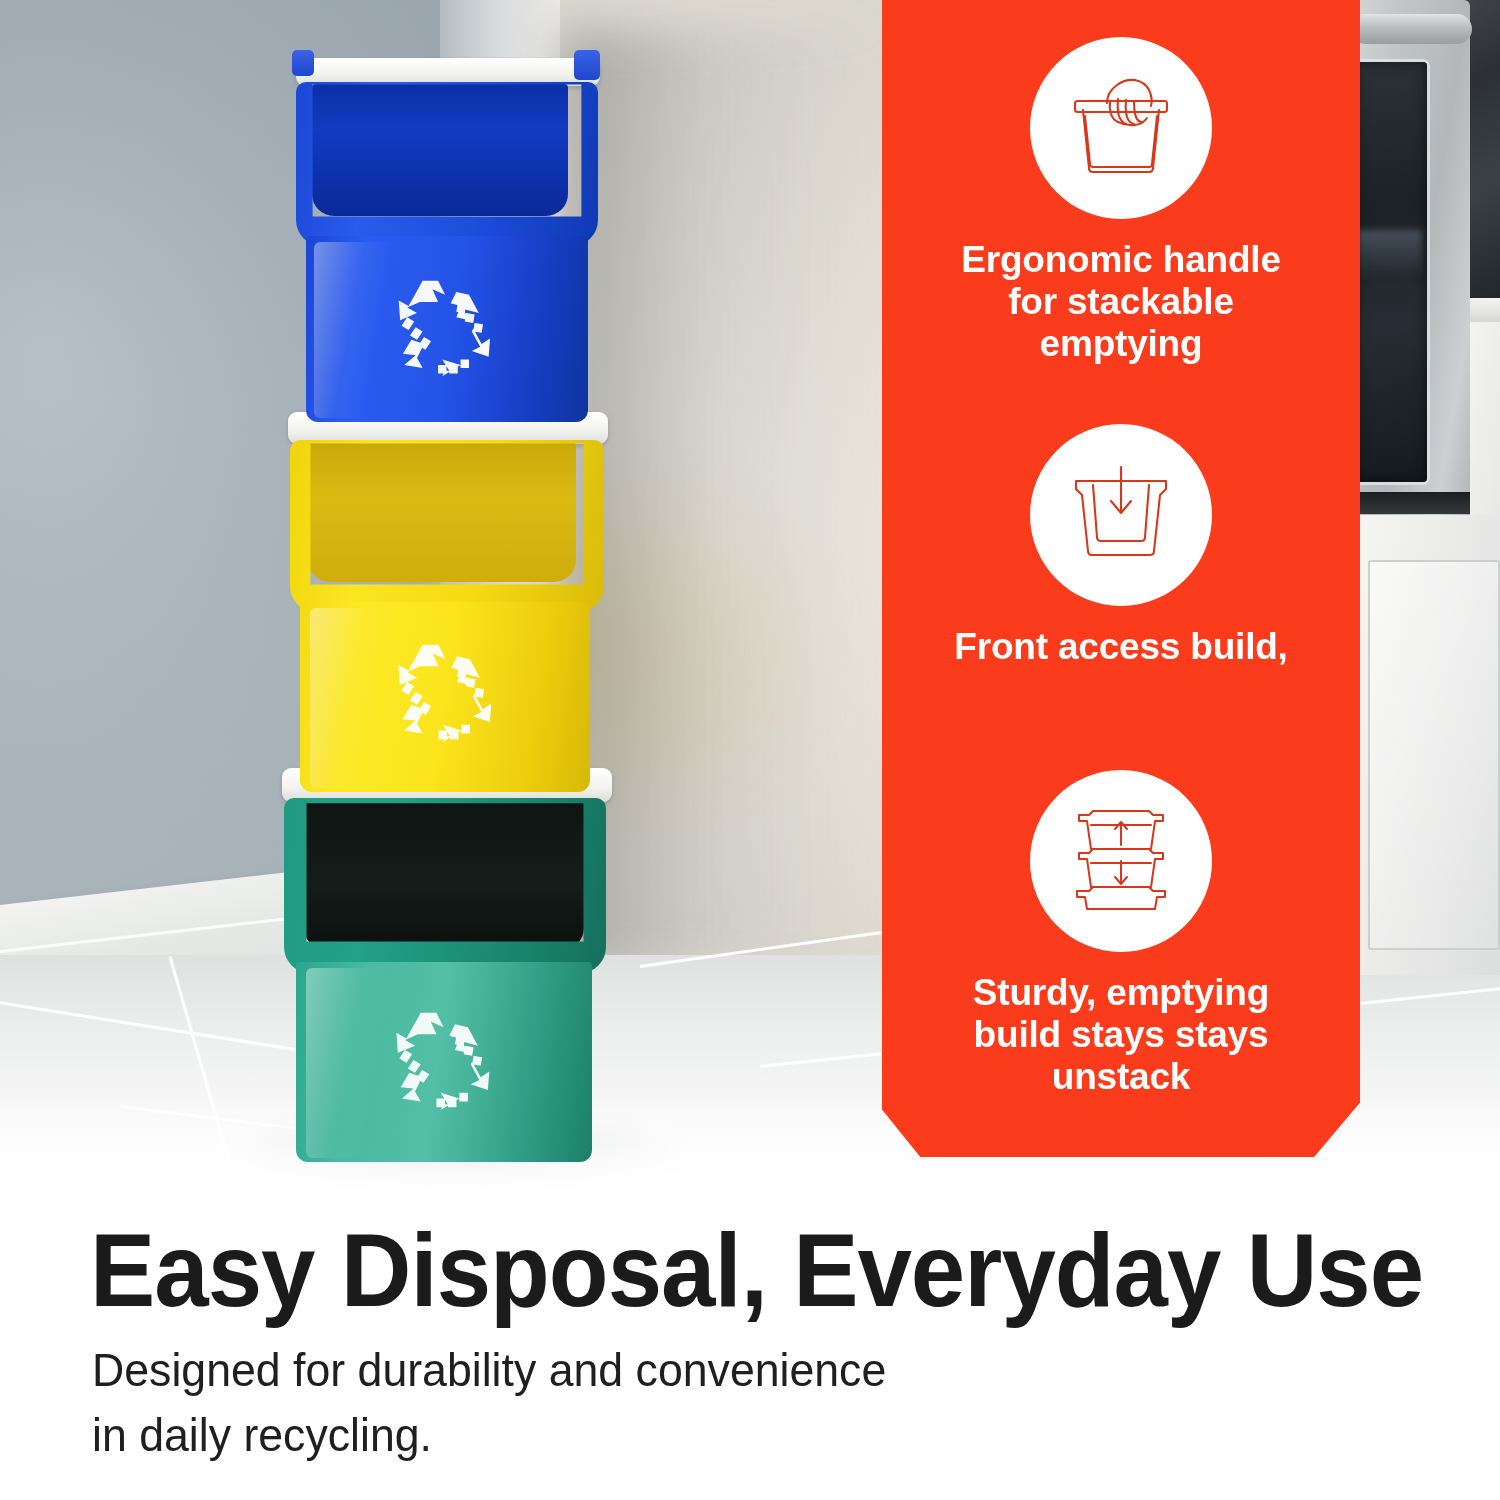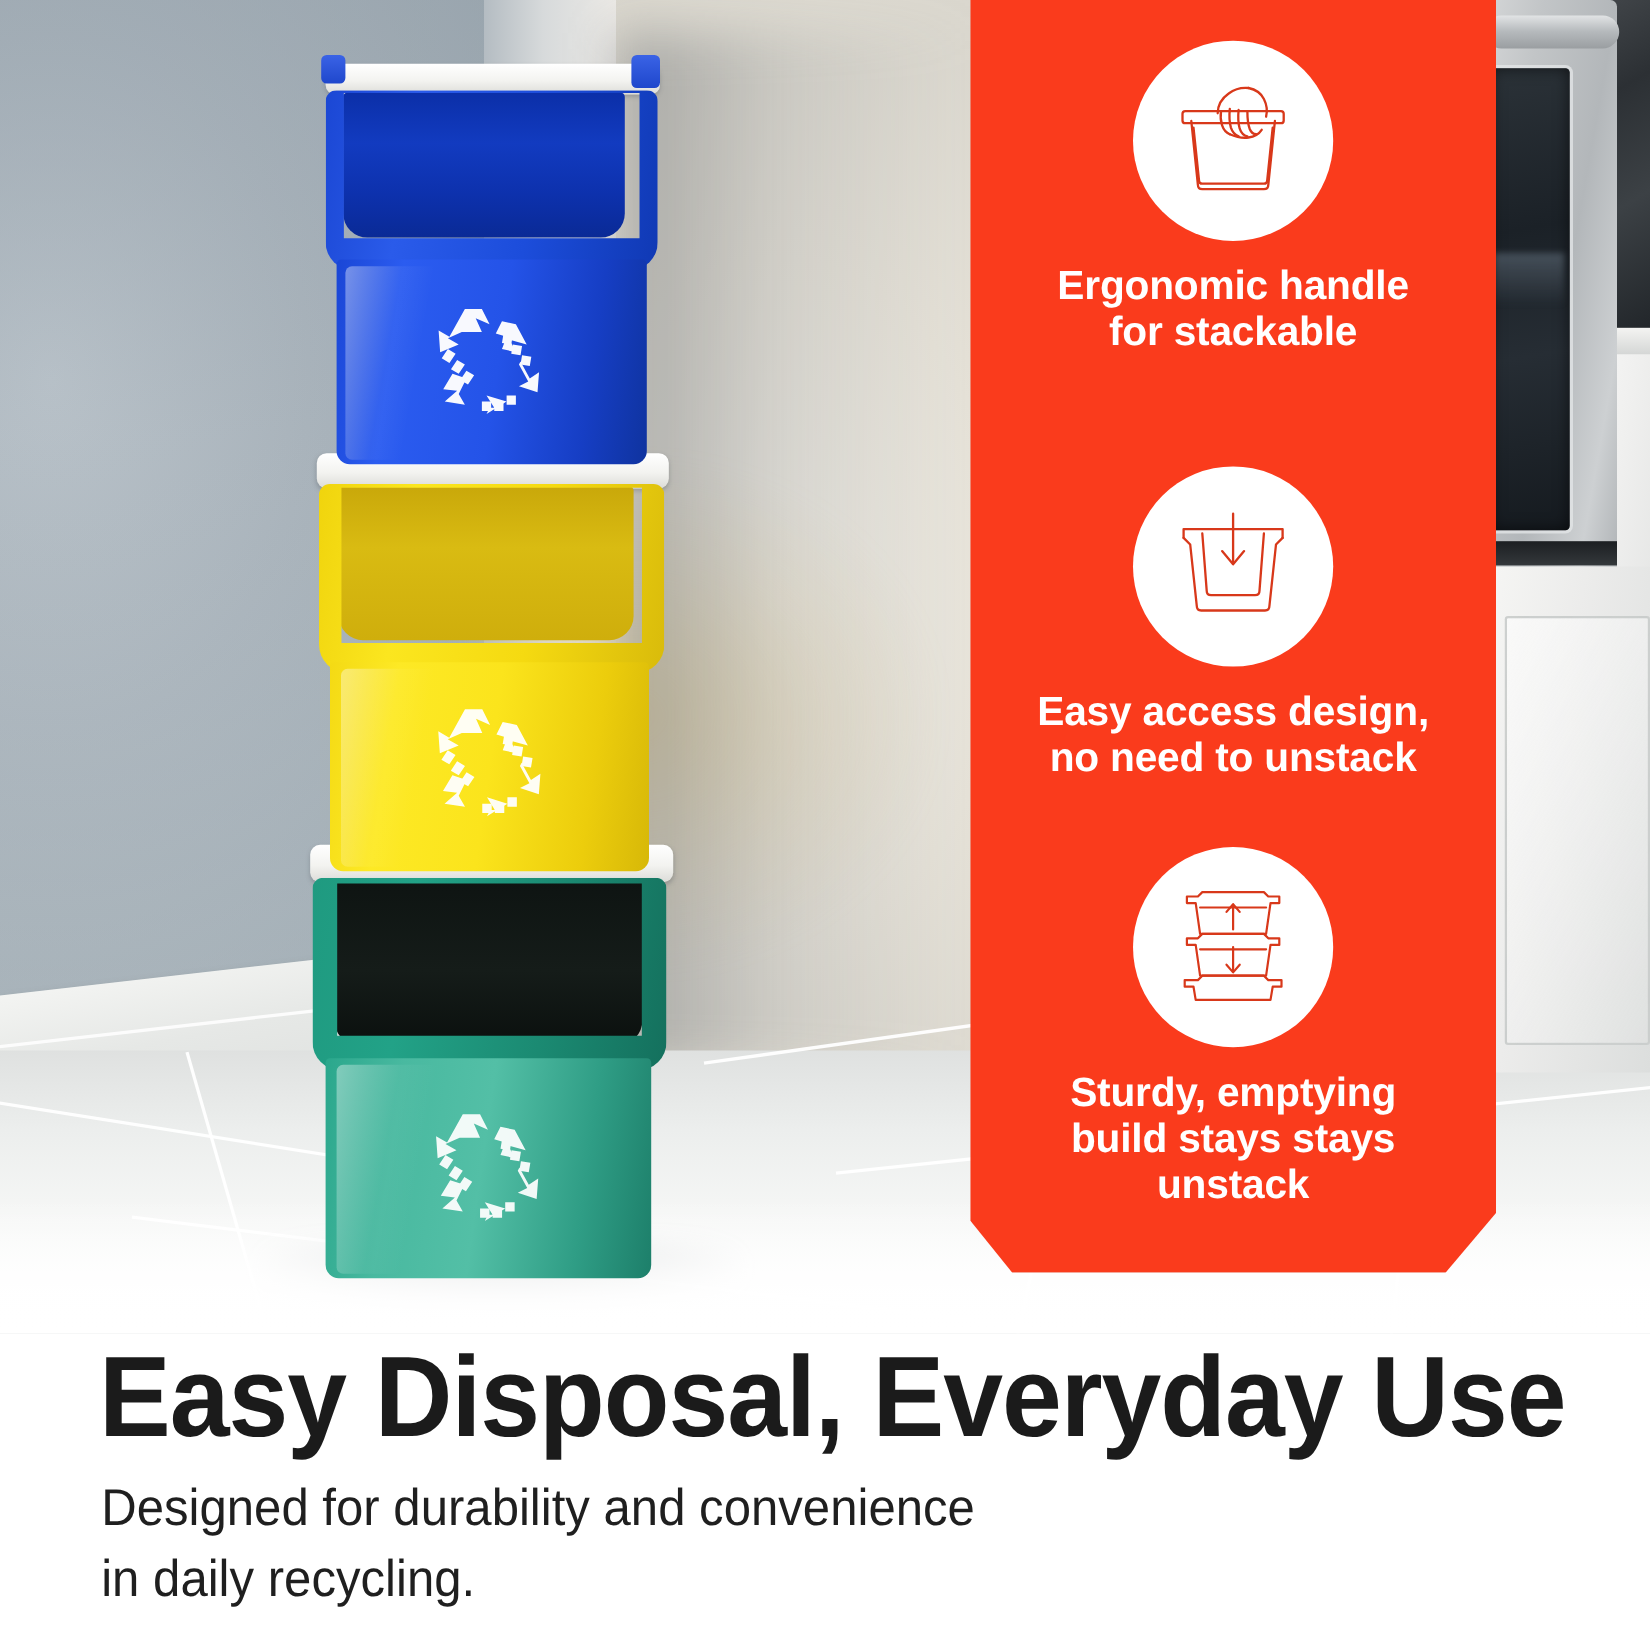--- a/index.html
+++ b/index.html
@@ -365,41 +365,41 @@
 
               <path d="M44 27 Q44 16 54 9 Q62 3 72 4"></path>
               <path d="M72 4 Q82 6 86 14 Q90 22 88 30"></path>
               <path d="M55 46 Q64 50 72 49 Q80 48 84 42"></path>
             </svg>
           </span>
         </div>
         <div class="feature-text">
           <div>Ergonomic handle</div>
           <div>for stackable</div>
+          <div>emptying</div>
         </div>
       </div>
 
       <div class="feature" style="top:424px;">
         <div class="feature-circle">
           <span>
             <svg width="116" height="104" viewBox="0 0 116 104" fill="none" stroke="#d8381a" stroke-width="2.1" stroke-linecap="round" stroke-linejoin="round">
 
               <path d="M13 26 L19 32 L25 88 Q25 92 29 92 L87 92 Q91 92 91 88 L97 32 L103 26"></path>
               <path d="M13 26 L13 18 L103 18 L103 26"></path>
 
               <path d="M30 22 L34 74 Q34 78 38 78 L78 78 Q82 78 82 74 L86 22"></path>
 
               <path d="M58 4 L58 48"></path>
               <path d="M48 38 L58 50 L68 38"></path>
             </svg>
           </span>
         </div>
         <div class="feature-text">
-          <div>Easy access design,</div>
-          <div>no need to unstack</div>
+          <div>Front access build,</div>
         </div>
       </div>
 
       <div class="feature" style="top:770px;">
         <div class="feature-circle">
           <span>
             <svg width="116" height="112" viewBox="0 0 116 112" fill="none" stroke="#d8381a" stroke-width="2" stroke-linecap="round" stroke-linejoin="round">
 
               <path d="M16 10 L26 10 L30 6 L86 6 L90 10 L100 10 L100 16 L92 16 L88 44 L28 44 L24 16 L16 16 Z"></path>
               <path d="M28 20 L88 20"></path>

